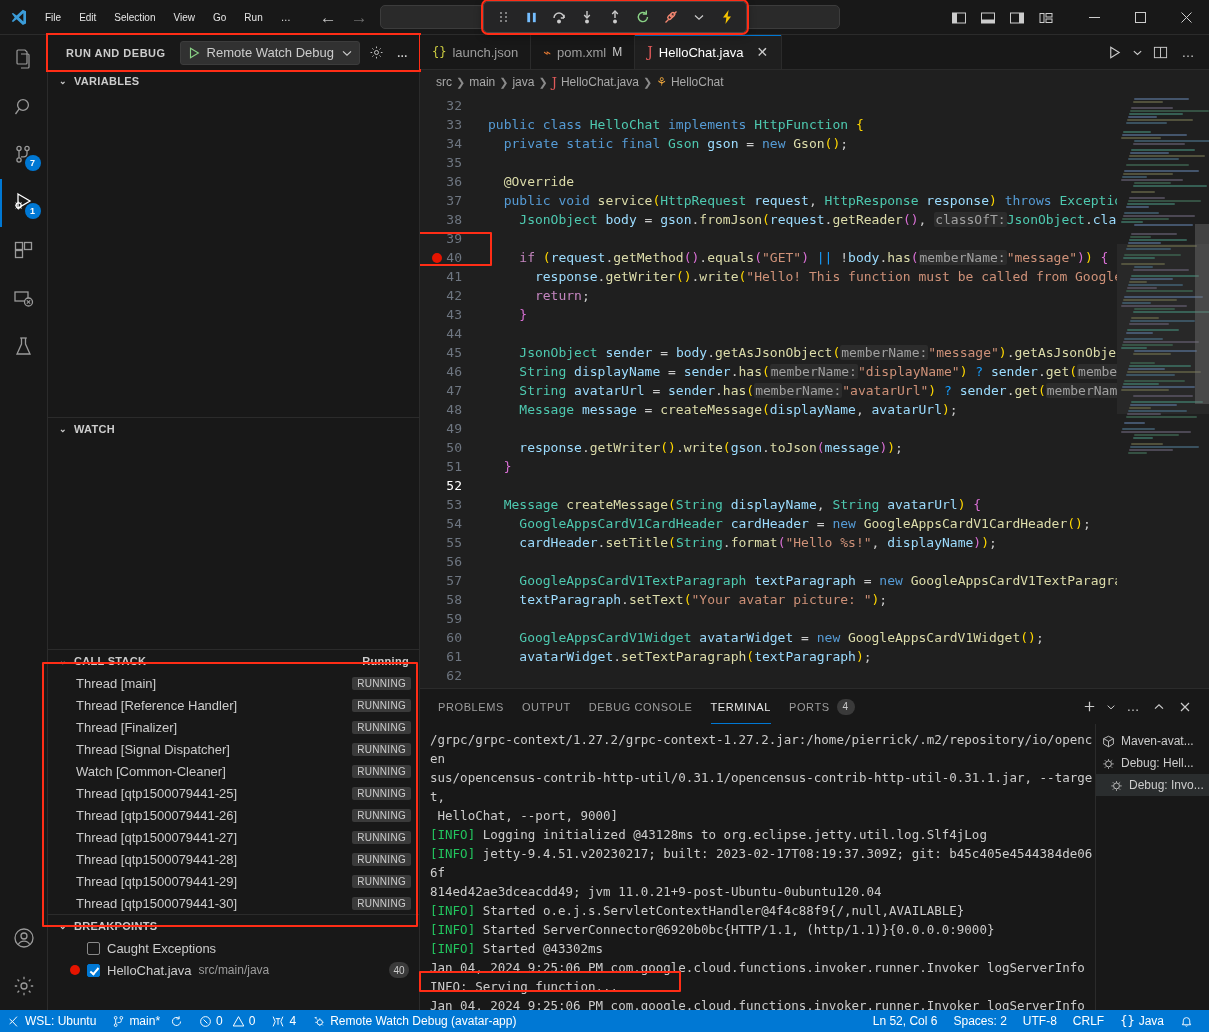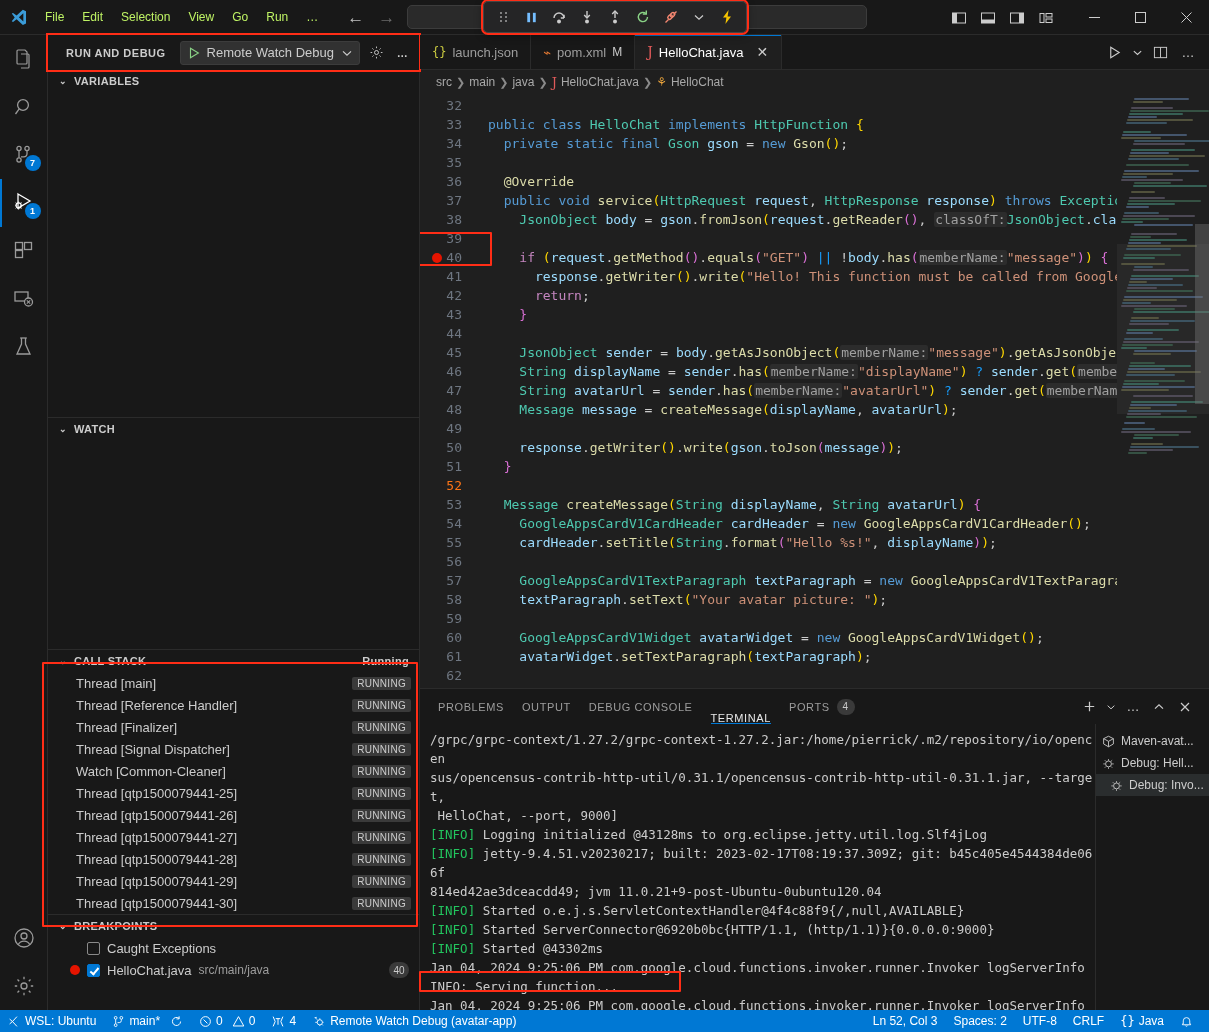--- a/index.html
+++ b/index.html
@@ -14,21 +14,21 @@
   .app { position: relative; width: 1209px; height: 1032px; display: flex; flex-direction: column; }
 
   
   .titlebar {
     height: 35px; background: #181818; border-bottom: 1px solid #2b2b2b;
     display: flex; align-items: center; flex-shrink: 0; position: relative;
   }
   .vscode-logo { width: 36px; display: flex; align-items: center; justify-content: center; }
   .menu { display: flex; align-items: center; gap: 0px; }
   .menu-item {
-    padding: 4px 9px; font-size: 12px; color: #bef264; white-space: nowrap; border-radius: 3px;
+    padding: 4px 9px; font-size: 10px; color: #e5e5e5; white-space: nowrap; border-radius: 3px;
   }
   .nav-arrows { display: flex; align-items: center; gap: 14px; margin-left: 20px; }
   .arrow { font-size: 17px; color: #c0c0c0; line-height: 1; }
   .arrow.dim { color: #6a6a6a; }
   .cmdcenter {
     margin-left: 12px; width: 460px; height: 24px; background: #2a2a2a;
     border: 1px solid #3c3c3c; border-radius: 5px;
   }
   .win-controls { position: absolute; right: 0; top: 0; height: 35px; display: flex; align-items: center; }
   .layout-ctrls { display: flex; align-items: center; gap: 3px; margin-right: 12px; }
@@ -154,21 +154,21 @@
   .code-scroll { flex: 1; position: relative; overflow: hidden; }
   .code {
     font-family: "DejaVu Sans Mono", monospace; font-size: 13px; line-height: 19px;
     white-space: pre; padding-top: 2px;
   }
   .cline { height: 19px; display: flex; align-items: center; position: relative; }
   .gutter {
     width: 62px; flex-shrink: 0; text-align: right; padding-right: 20px; color: #6e7681;
     font-family: "DejaVu Sans Mono", monospace; font-size: 13px; position: relative;
   }
-  .gutter.cur { color: #f97316; }
+  .gutter.cur { color: #ffffff; }
   .bpmark { position: absolute; left: 12px; top: 4.5px; width: 10px; height: 10px; border-radius: 50%; background: #e51400; }
   .ctext { flex: 1; padding-left: 6px; }
   
   .k  { color: #569cd6; }   
   .kc { color: #c586c0; }   
   .t  { color: #4ec9b0; }   
   .f  { color: #dcdcaa; }   
   .v  { color: #9cdcfe; }   
   .s  { color: #ce9178; }   
   .p  { color: #cccccc; }   
@@ -190,21 +190,21 @@
   
   .anno { position: absolute; border: 2px solid #ff2d16; pointer-events: none; z-index: 60; border-radius: 1px; }
 
   
   .panel {
     height: 322px; background: #181818; border-top: 1px solid #2b2b2b;
     display: flex; flex-direction: column; flex-shrink: 0;
   }
   .panel-tabs { height: 35px; display: flex; align-items: center; padding: 0 12px 0 18px; gap: 18px; }
   .ptab { font-size: 11px; color: #9d9d9d; letter-spacing: .6px; height: 35px; display: flex; align-items: center; position: relative; gap: 7px;}
-  .ptab.active { color: #e7e7e7; align-items: flex-end; }
+  .ptab.active { color: #e7e7e7; }
   .ptab.active::after { content: ""; position: absolute; left: 0; right: 0; bottom: 0; height: 1px; background: #0078d4; }
   .pbadge { background: #3a3a3a; color: #cccccc; border-radius: 9px; min-width: 18px; height: 16px; display: flex; align-items: center; justify-content: center; font-size: 10px; padding: 0 5px;}
   .panel-actions { margin-left: auto; display: flex; align-items: center; gap: 2px; color: #cccccc; }
   .pa { width: 24px; height: 24px; display: flex; align-items: center; justify-content: center; border-radius: 4px; font-size: 13px; }
 
   .panel-body { flex: 1; display: flex; min-height: 0; }
   .terminal {
     flex: 1; padding: 6px 0 0 10px; overflow: hidden;
     font-family: "DejaVu Sans Mono", monospace; font-size: 12.5px; line-height: 19px;
     color: #cccccc; white-space: pre-wrap; word-break: break-all; position: relative;
@@ -865,21 +865,21 @@
           <svg width="14" height="13" viewBox="0 0 16 16">
               <circle cx="9" cy="9" r="3.2" fill="none" stroke="#ffffff" stroke-width="1.1"></circle>
               <path d="M5.8 9 H3.4 M12.2 9 h1.4 M9 5.8 V4 M9 12.2 v1.4 M6.7 6.7 L5.3 5.3 M11.3 11.3 l1.4 1.4" stroke="#ffffff" stroke-width="1"></path>
               <path d="M2 3.5 L5 2 L5 5 z" fill="#ffffff"></path>
             </svg>
         </span>
         <span>Remote Watch Debug (avatar-app)</span>
       </div>
     </div>
     <div class="sb-right">
-      <div class="sbi">Ln 52, Col 3</div>
+      <div class="sbi">Ln 52, Col 6</div>
       <div class="sbi">Spaces: 2</div>
       <div class="sbi">UTF-8</div>
       <div class="sbi">CRLF</div>
       <div class="sbi">
         <span style="font-family:'DejaVu Sans Mono',monospace">{}</span>
         <span>Java</span>
       </div>
       <div class="sbi">
         <span>
           <svg width="13" height="13" viewBox="0 0 16 16">

